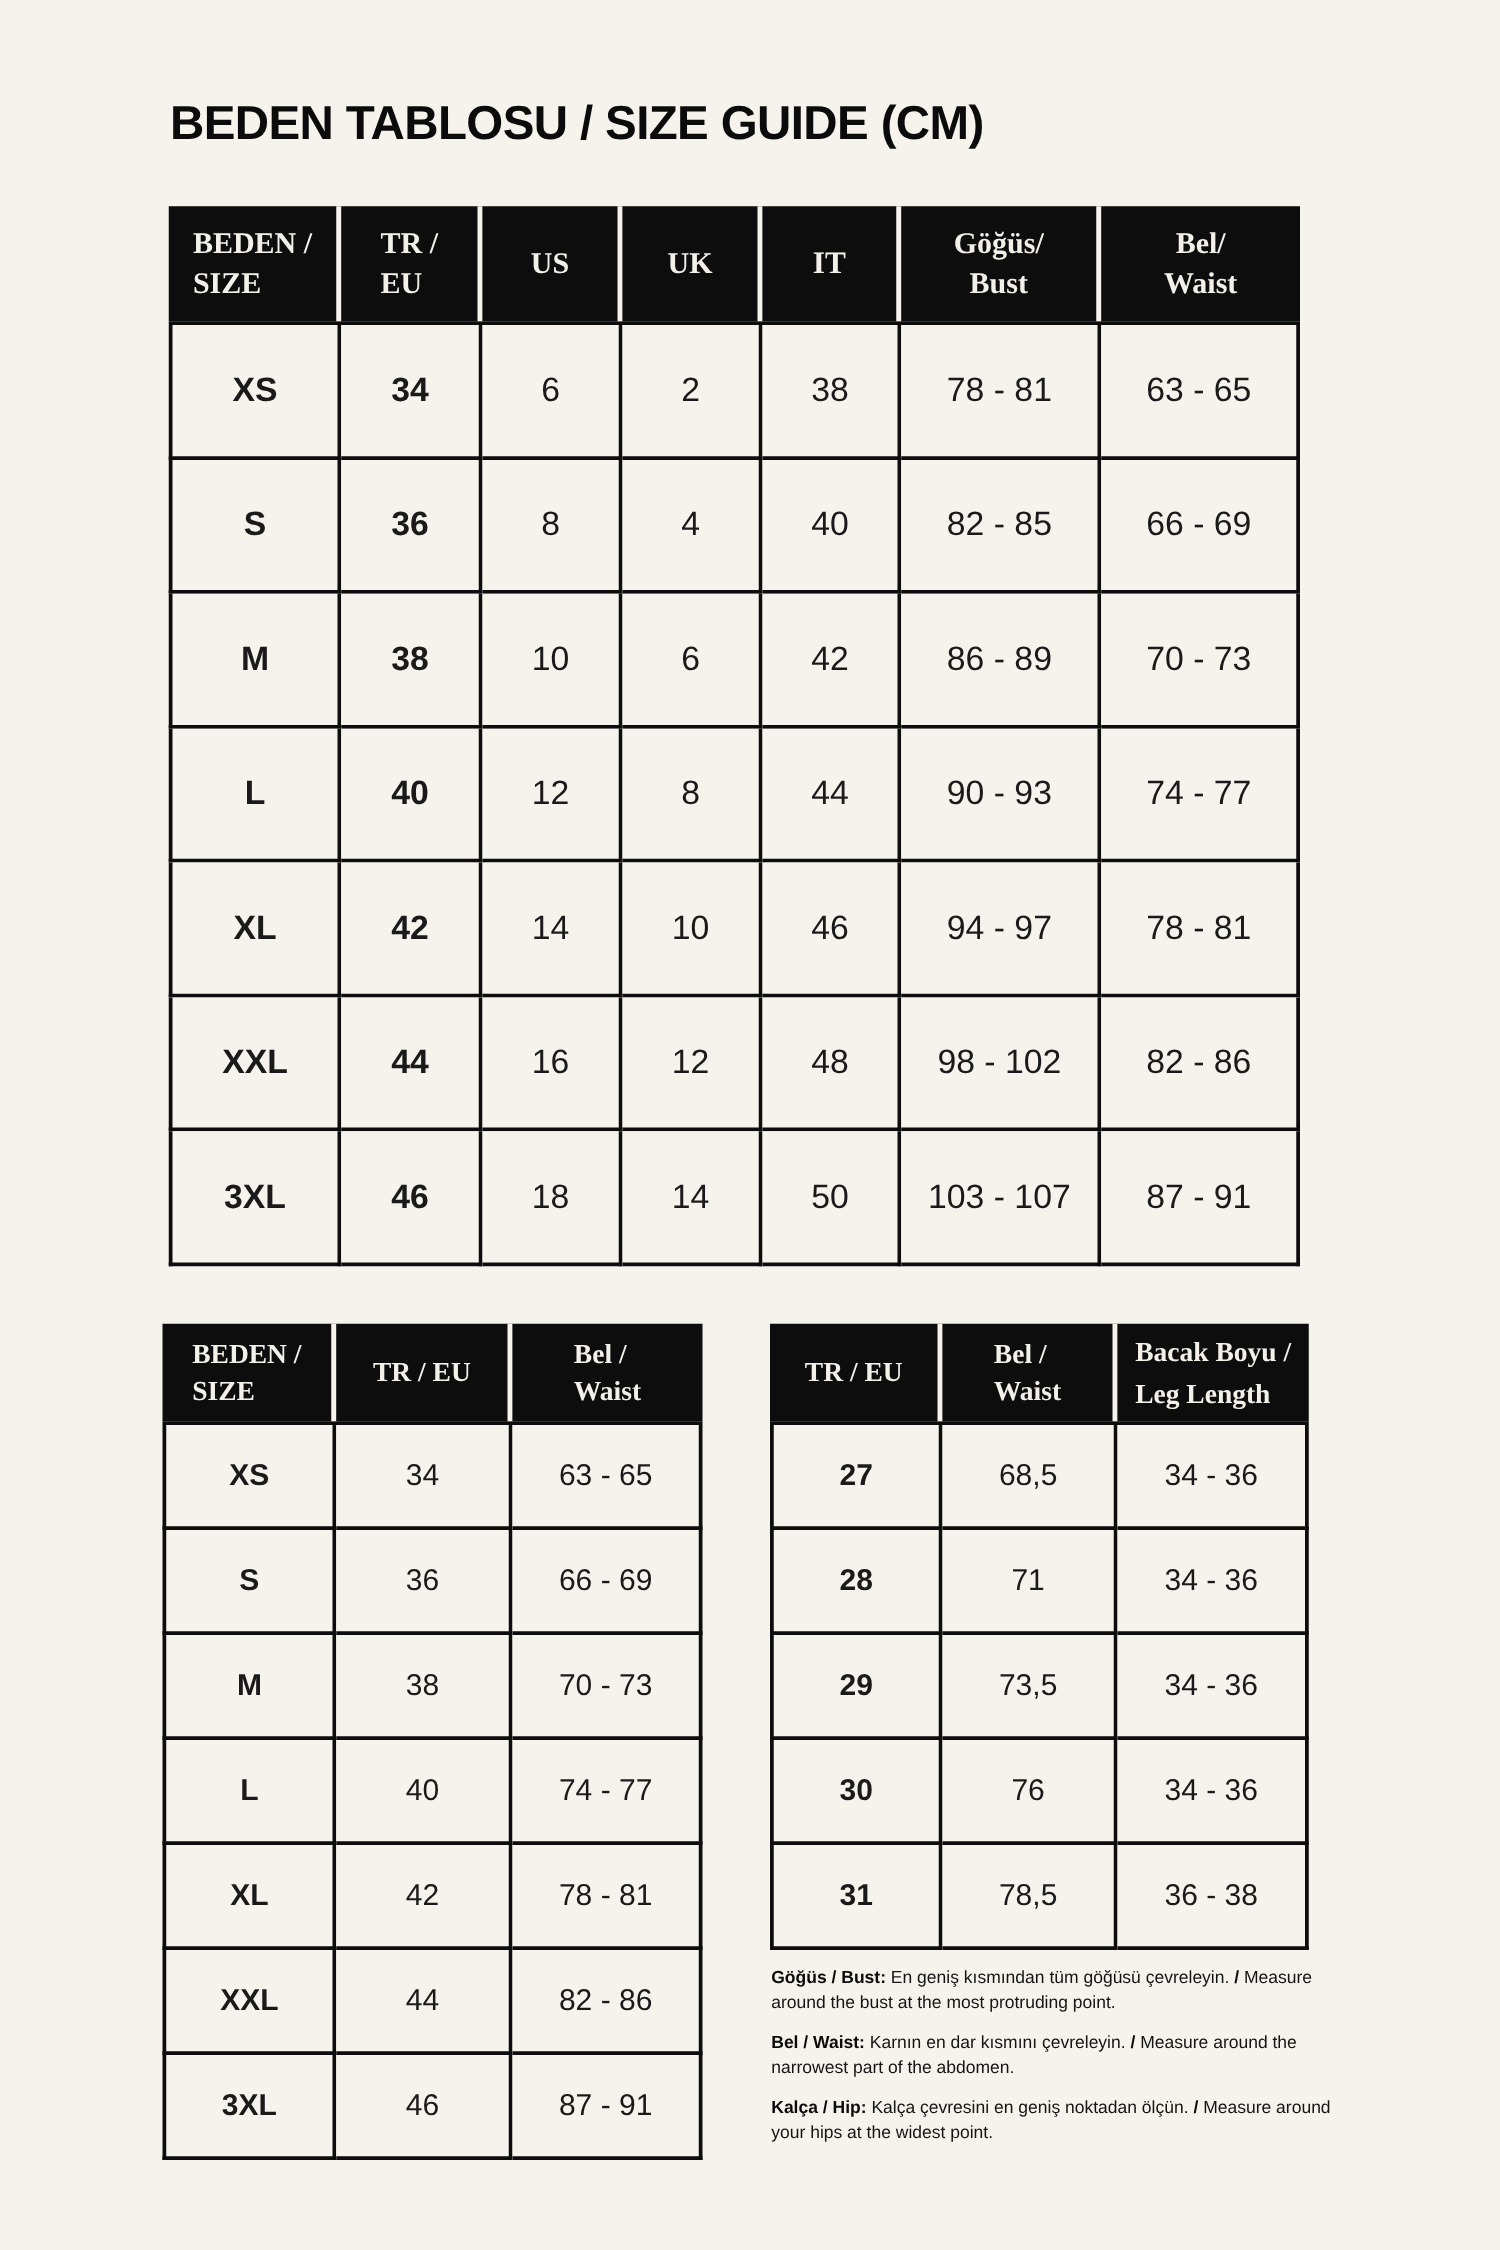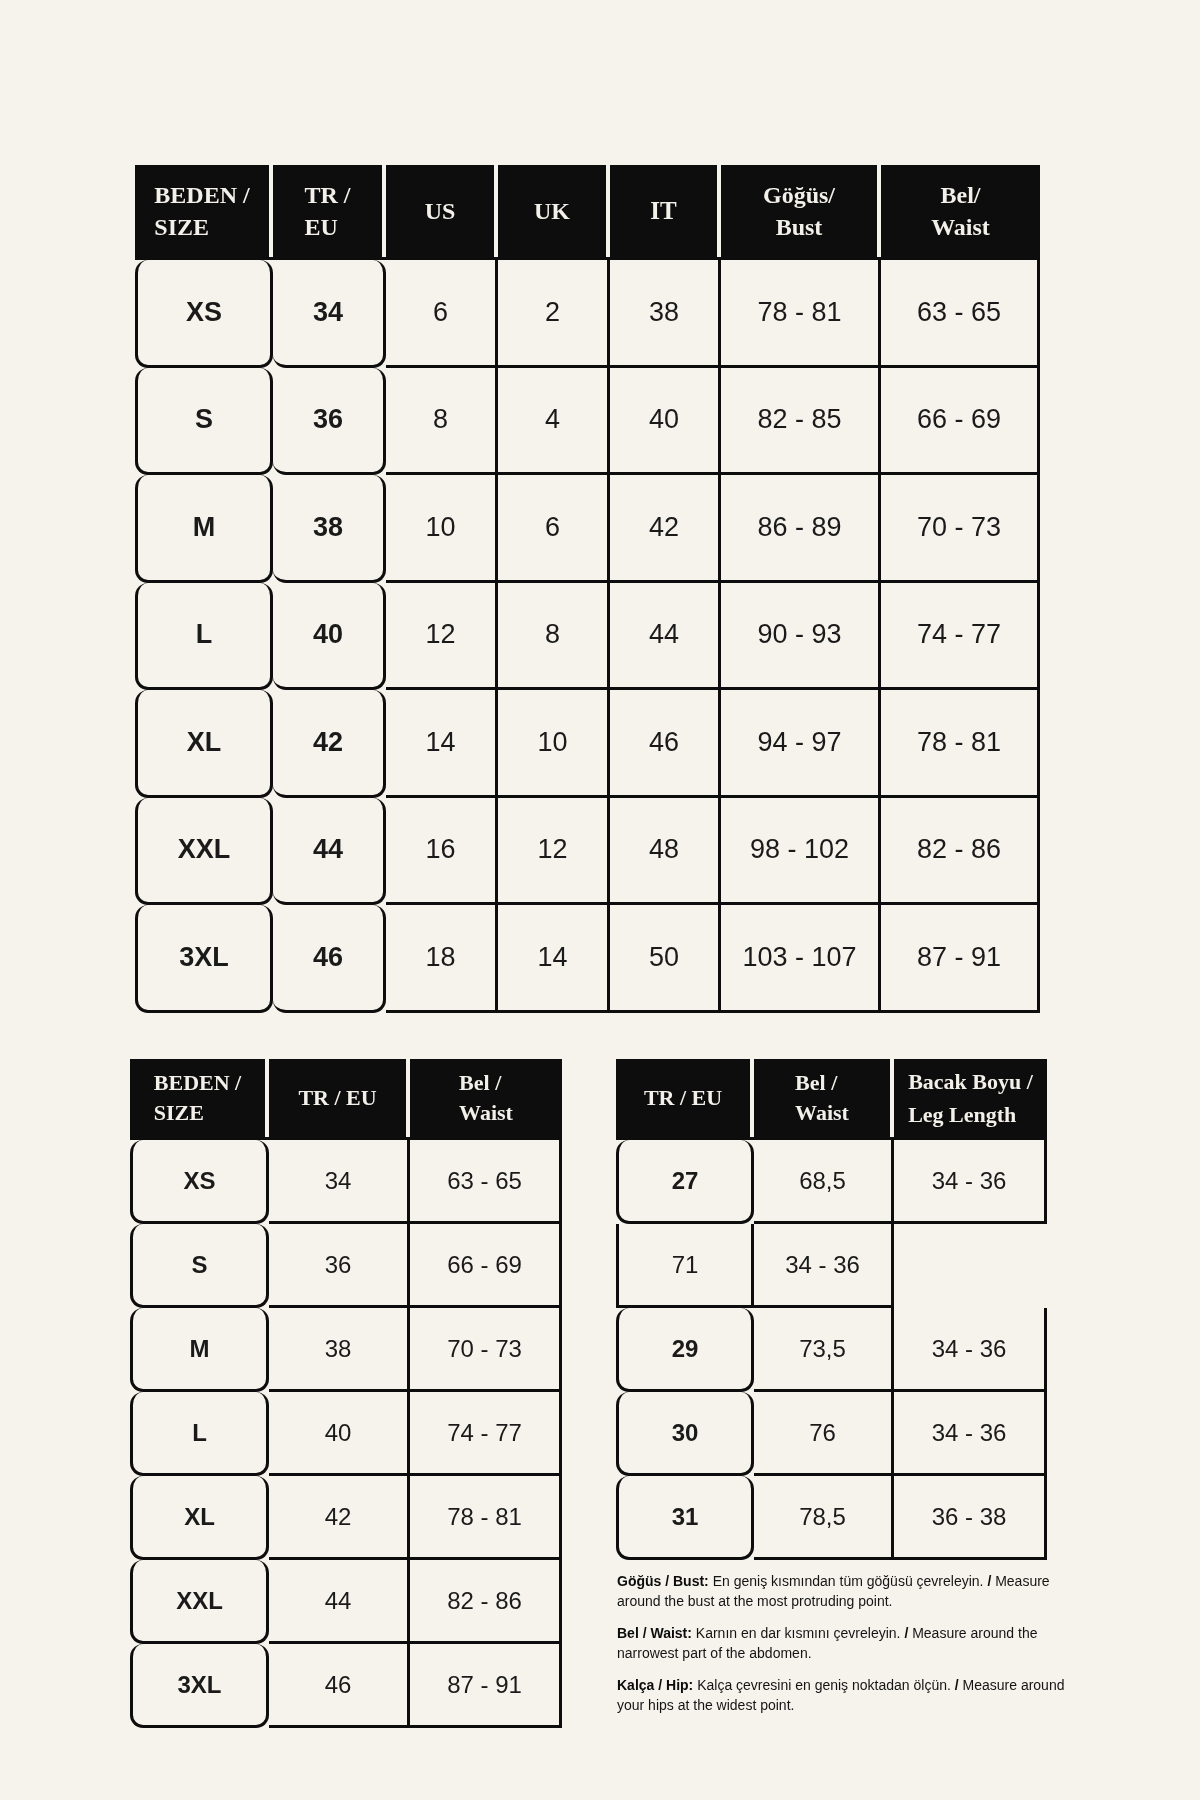--- a/index.html
+++ b/index.html
@@ -34,21 +34,21 @@
   .th-text.center{text-align:center;}
   .tbody{border-top:3px solid var(--ink);}
   .tr{display:grid;grid-template-columns:var(--cols);}
   .td{
     border-right:3px solid var(--ink);
     border-bottom:3px solid var(--ink);
     display:flex;align-items:center;justify-content:center;
     background:var(--bg);
   }
   .td:first-child{border-left:3px solid var(--ink);}
-  .b{font-weight:700;border-radius:13px;}
+  .b{font-weight:700;}
 
   
   .main{left:135px;top:165px;width:905px;--cols:138fr 113fr 112fr 112fr 111fr 160fr 159fr;}
   .main .th{height:92px;}
   .main .th-text{font-size:24px;}
   .main .th-text.th-lg{font-size:25px;}
   .main .tr{height:107.5px;}
   .main .td{font-size:27px;}
 
   
@@ -63,20 +63,21 @@
   
   .notes{position:absolute;left:617px;top:1572px;width:468px;}
   .note{font-size:14px;line-height:1.4;margin-bottom:13px;color:#141414;}
   .note .b{color:#0B0B0B;}
 </style>
 </head>
 <body>
 
 <div class="page">
 
+  <h1 class="title">BEDEN TABLOSU / SIZE GUIDE (CM)</h1>
 
   <section class="stable main">
     <div class="thead">
       <div class="th">
           <span class="th-text">BEDEN /
 SIZE</span>
         </div>
       <div class="th">
           <span class="th-text">TR /
 EU</span>
@@ -233,20 +234,21 @@
 Leg Length</span>
         </div>
     </div>
     <div class="tbody">
       <div class="tr">
         <div class="td b">27</div>
         <div class="td">68,5</div>
         <div class="td">34 - 36</div>
       </div>
       <div class="tr">
+        <div class="td b">28</div>
         <div class="td">71</div>
         <div class="td">34 - 36</div>
       </div>
       <div class="tr">
         <div class="td b">29</div>
         <div class="td">73,5</div>
         <div class="td">34 - 36</div>
       </div>
       <div class="tr">
         <div class="td b">30</div>

